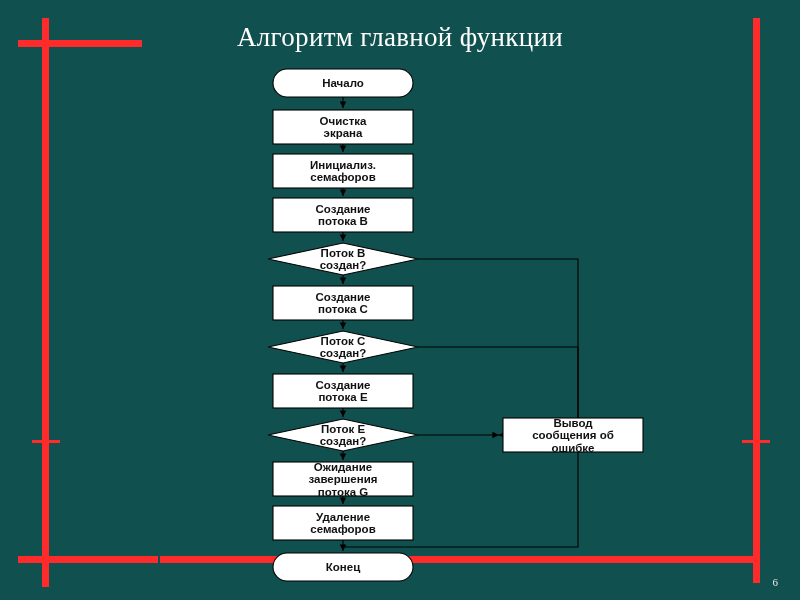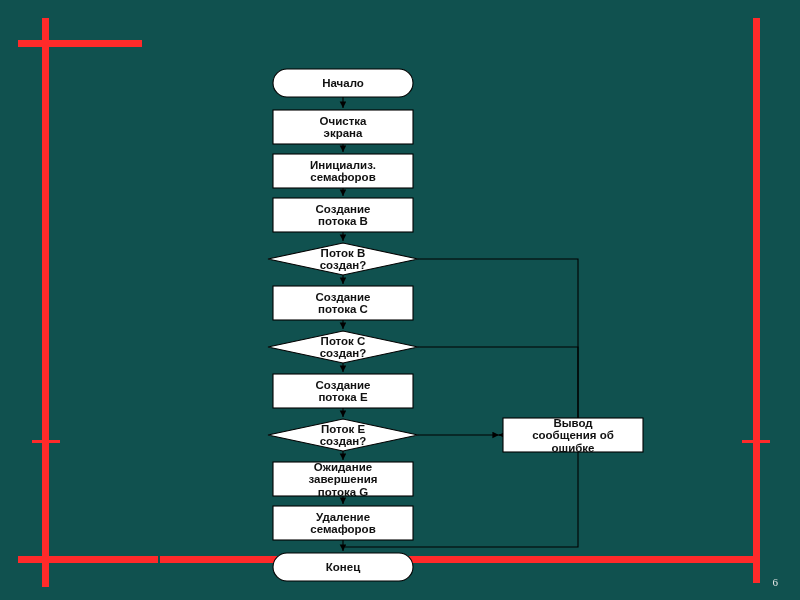--- a/index.html
+++ b/index.html
@@ -83,20 +83,21 @@
 
   <div class="deco deco-v-left"></div>
   <div class="deco deco-v-right"></div>
   <div class="deco deco-h-top-left"></div>
   <div class="deco deco-h-bot-left"></div>
   <div class="deco deco-h-bot-right"></div>
   <div class="deco deco-h-mid-left"></div>
   <div class="deco deco-h-mid-right"></div>
   <div class="deco deco-v-bot-left"></div>
 
+  <div class="title">Алгоритм главной функции</div>
 
   <svg id="flow" width="800" height="600">
     <defs>
       <marker id="arrow" markerWidth="7" markerHeight="7" refX="6" refY="3" orient="auto">
         <path d="M0,0 L6,3 L0,6 z" fill="#000000"></path>
       </marker>
     </defs>
     <g id="edges-layer">
         <path class="conn" d="M343,97 L343,108" marker-end="url(#arrow)"></path>
         <path class="conn" d="M343,144 L343,152" marker-end="url(#arrow)"></path>

